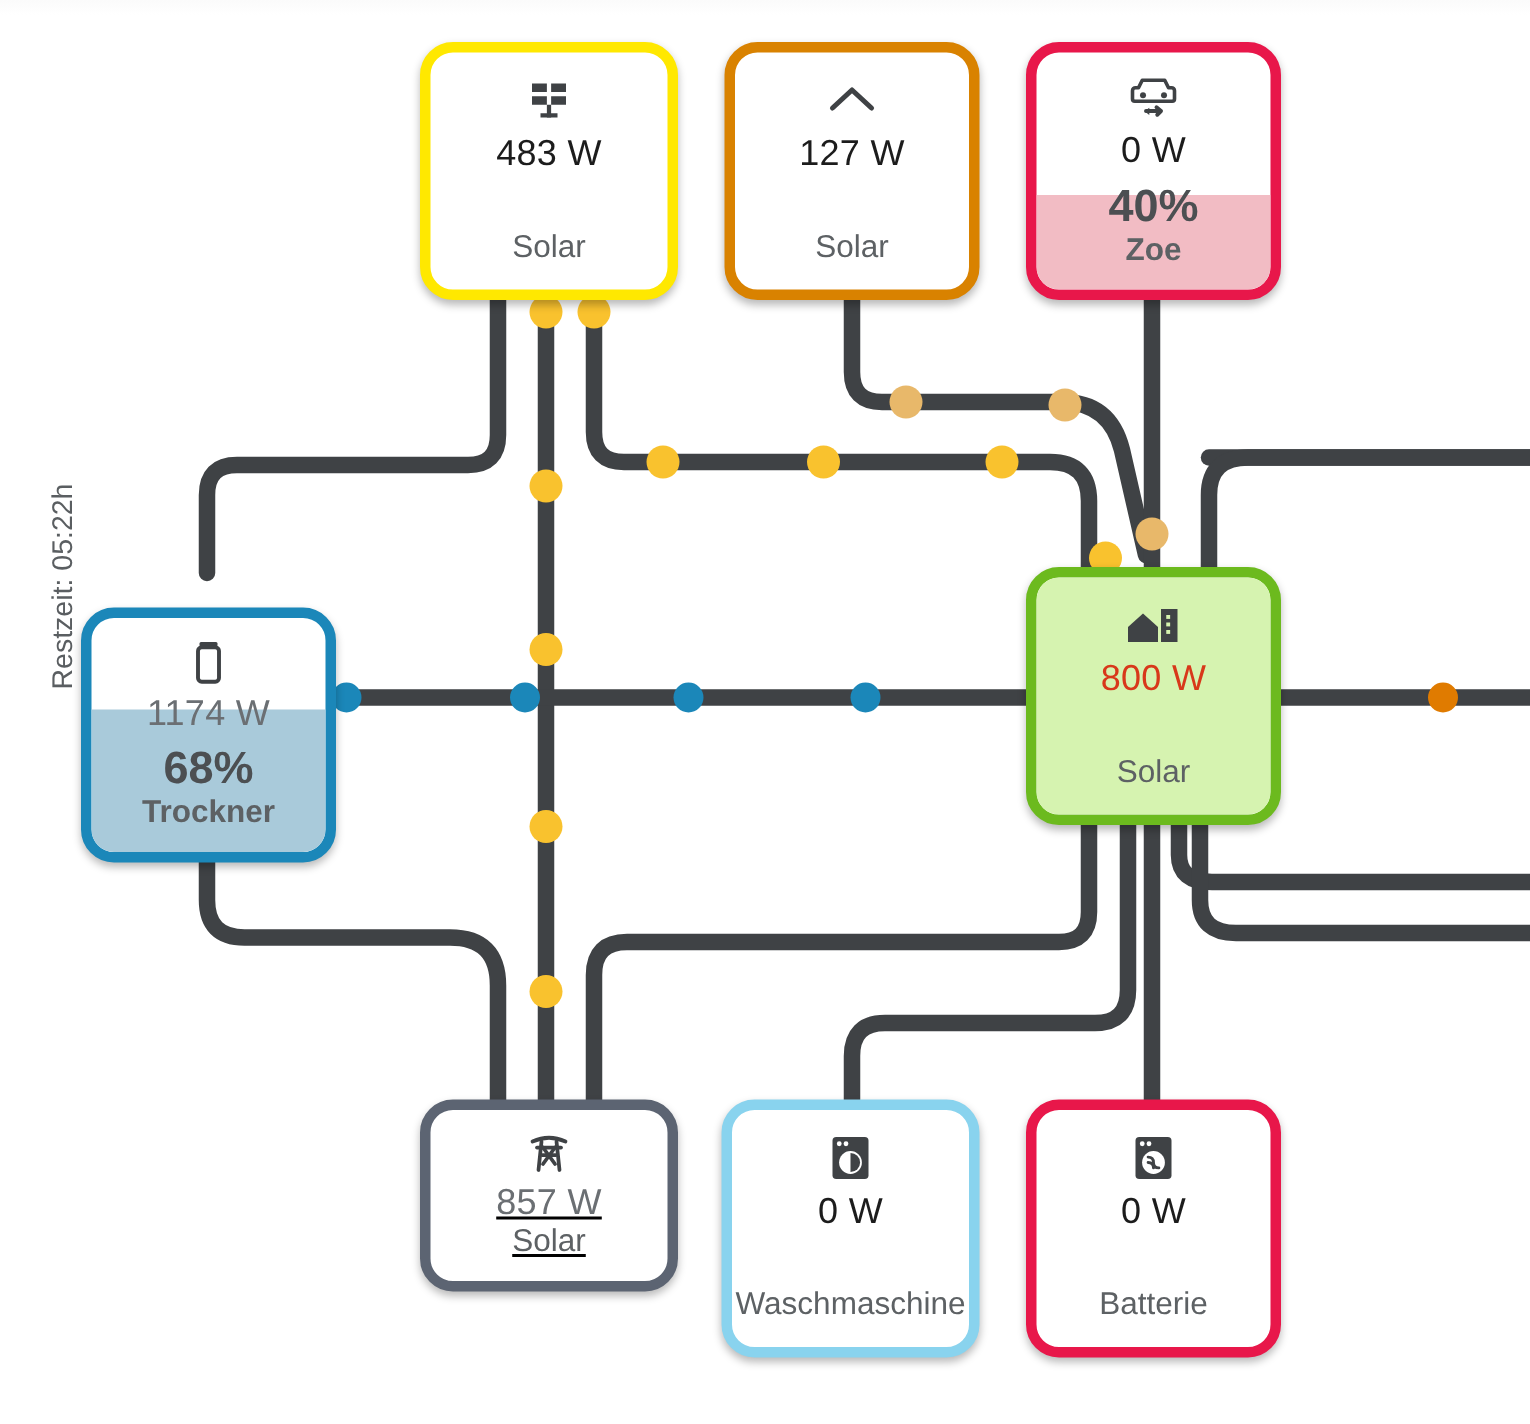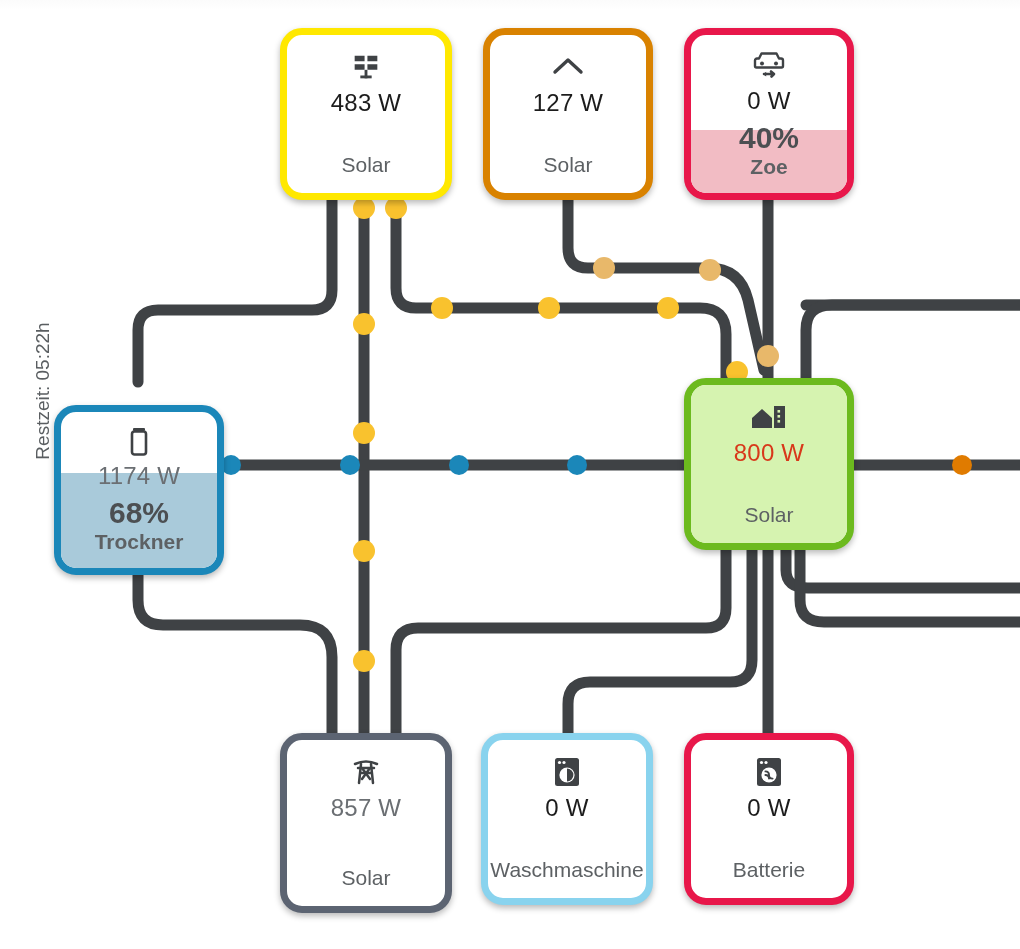--- a/index.html
+++ b/index.html
@@ -183,21 +183,21 @@
           <rect x="28.5" y="9" width="2.6" height="2.6" fill="#d6f3b0"></rect>
           <rect x="28.5" y="14" width="2.6" height="2.6" fill="#d6f3b0"></rect>
           <rect x="28.5" y="19" width="2.6" height="2.6" fill="#d6f3b0"></rect>
         </svg>
       </div>
       <div class="pw hot">800 W</div>
       <div class="lbl">Solar</div>
     </div>
   </div>
 
-  <div class="node" style="left:280px;top:733px;width:172px;height:180px;border-width:7px;border-color:#5c6472;">
+  <div class="node" style="left:280px;top:733px;width:172px;height:128px;border-width:7px;border-color:#5c6472;text-decoration:underline;">
     <div class="fill" style="height:0%;background:#dfe3ea;"></div>
     <div class="content">
       <div class="ic">
         <svg width="34" height="34" viewBox="0 0 34 34" fill="none" stroke="#3f4245" stroke-width="2.5" stroke-linecap="round">
           <path d="M6 9 Q17 4 28 9"></path>
           <path d="M9 13 h16"></path>
           <path d="M12 9 L10 28 M22 9 L24 28"></path>
           <path d="M12.5 18 L21.5 18"></path>
           <path d="M13 13 L21 24 M21 13 L13 24"></path>
         </svg>

